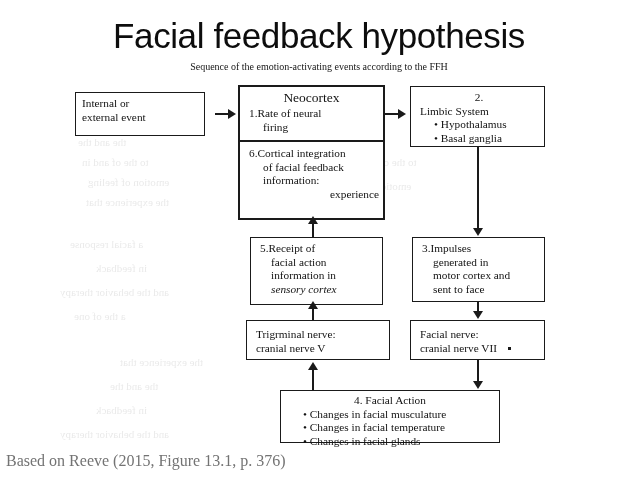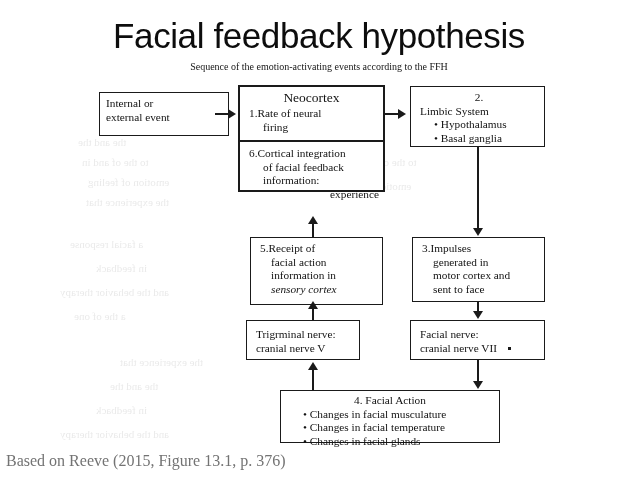--- a/index.html
+++ b/index.html
@@ -186,29 +186,29 @@
     <div class="ghost" style="left:110px; top:380px; font-size:11px;">the and the</div>
     <div class="ghost" style="left:96px;  top:404px; font-size:11px;">in feedback</div>
     <div class="ghost" style="left:60px;  top:428px; font-size:11px;">and the behavior therapy</div>
   </div>
 
   <div class="slide-title">Facial feedback hypothesis</div>
   <div class="slide-subtitle">Sequence of the emotion-activating events according to the FFH</div>
 
   <div class="figure">
 
-    <div class="fbox" id="box-event" style="left:99px; top:92px; width:130px; height:44px;">
+    <div class="fbox" id="box-event" style="left:75px; top:92px; width:130px; height:44px;">
       <span class="hang">Internal or</span>
       <span class="hang">external event</span>
     </div>
 
     <div class="line-h" style="left:215px; top:113px; width:14px;"></div>
     <div class="arrow right" style="left:228px; top:109px;"></div>
 
-    <div class="fbox thick" id="box-neocortex" style="left:238px; top:85px; width:147px; height:107px;">
+    <div class="fbox thick" id="box-neocortex" style="left:238px; top:85px; width:147px; height:135px;">
       <div class="nc-head">Neocortex</div>
       <div class="nc-cell1">
         <span class="hang">1.Rate of neural</span>
         <span class="hang" style="padding-left:28px;">firing</span>
       </div>
       <div class="nc-div"></div>
       <div class="nc-cell2">
         <span class="hang">6.Cortical integration</span>
         <span class="hang" style="padding-left:28px;">of facial feedback</span>
         <span class="hang" style="padding-left:28px;">information:</span>
@@ -242,21 +242,21 @@
     <div class="fbox" id="box-step3" style="left:412px; top:237px; width:133px; height:65px; padding-left:9px;">
       <span class="hang">3.Impulses</span>
       <span class="hang" style="padding-left:25px;">generated in</span>
       <span class="hang" style="padding-left:25px;">motor cortex and</span>
       <span class="hang" style="padding-left:25px;">sent to face</span>
     </div>
 
     <div class="line-v" style="left:477px; top:302px; height:11px;"></div>
     <div class="arrow down" style="left:473px; top:311px;"></div>
 
-    <div class="fbox" id="box-trigeminal" style="left:246px; top:320px; width:114px; height:40px; padding-left:9px; padding-top:7px;">
+    <div class="fbox" id="box-trigeminal" style="left:246px; top:320px; width:144px; height:40px; padding-left:9px; padding-top:7px;">
       <span class="hang" style="padding-left:0; text-indent:0;">Trigrminal nerve:</span>
       <span class="hang" style="padding-left:0; text-indent:0;">cranial nerve V</span>
     </div>
 
     <div class="line-v" style="left:312px; top:307px; height:13px;"></div>
     <div class="arrow up" style="left:308px; top:301px;"></div>
 
     <div class="fbox" id="box-facial-nerve" style="left:410px; top:320px; width:135px; height:40px; padding-left:9px; padding-top:7px;">
       <span class="hang" style="padding-left:0; text-indent:0;">Facial nerve:</span>
       <span class="hang" style="padding-left:0; text-indent:0;">cranial nerve VII</span>

